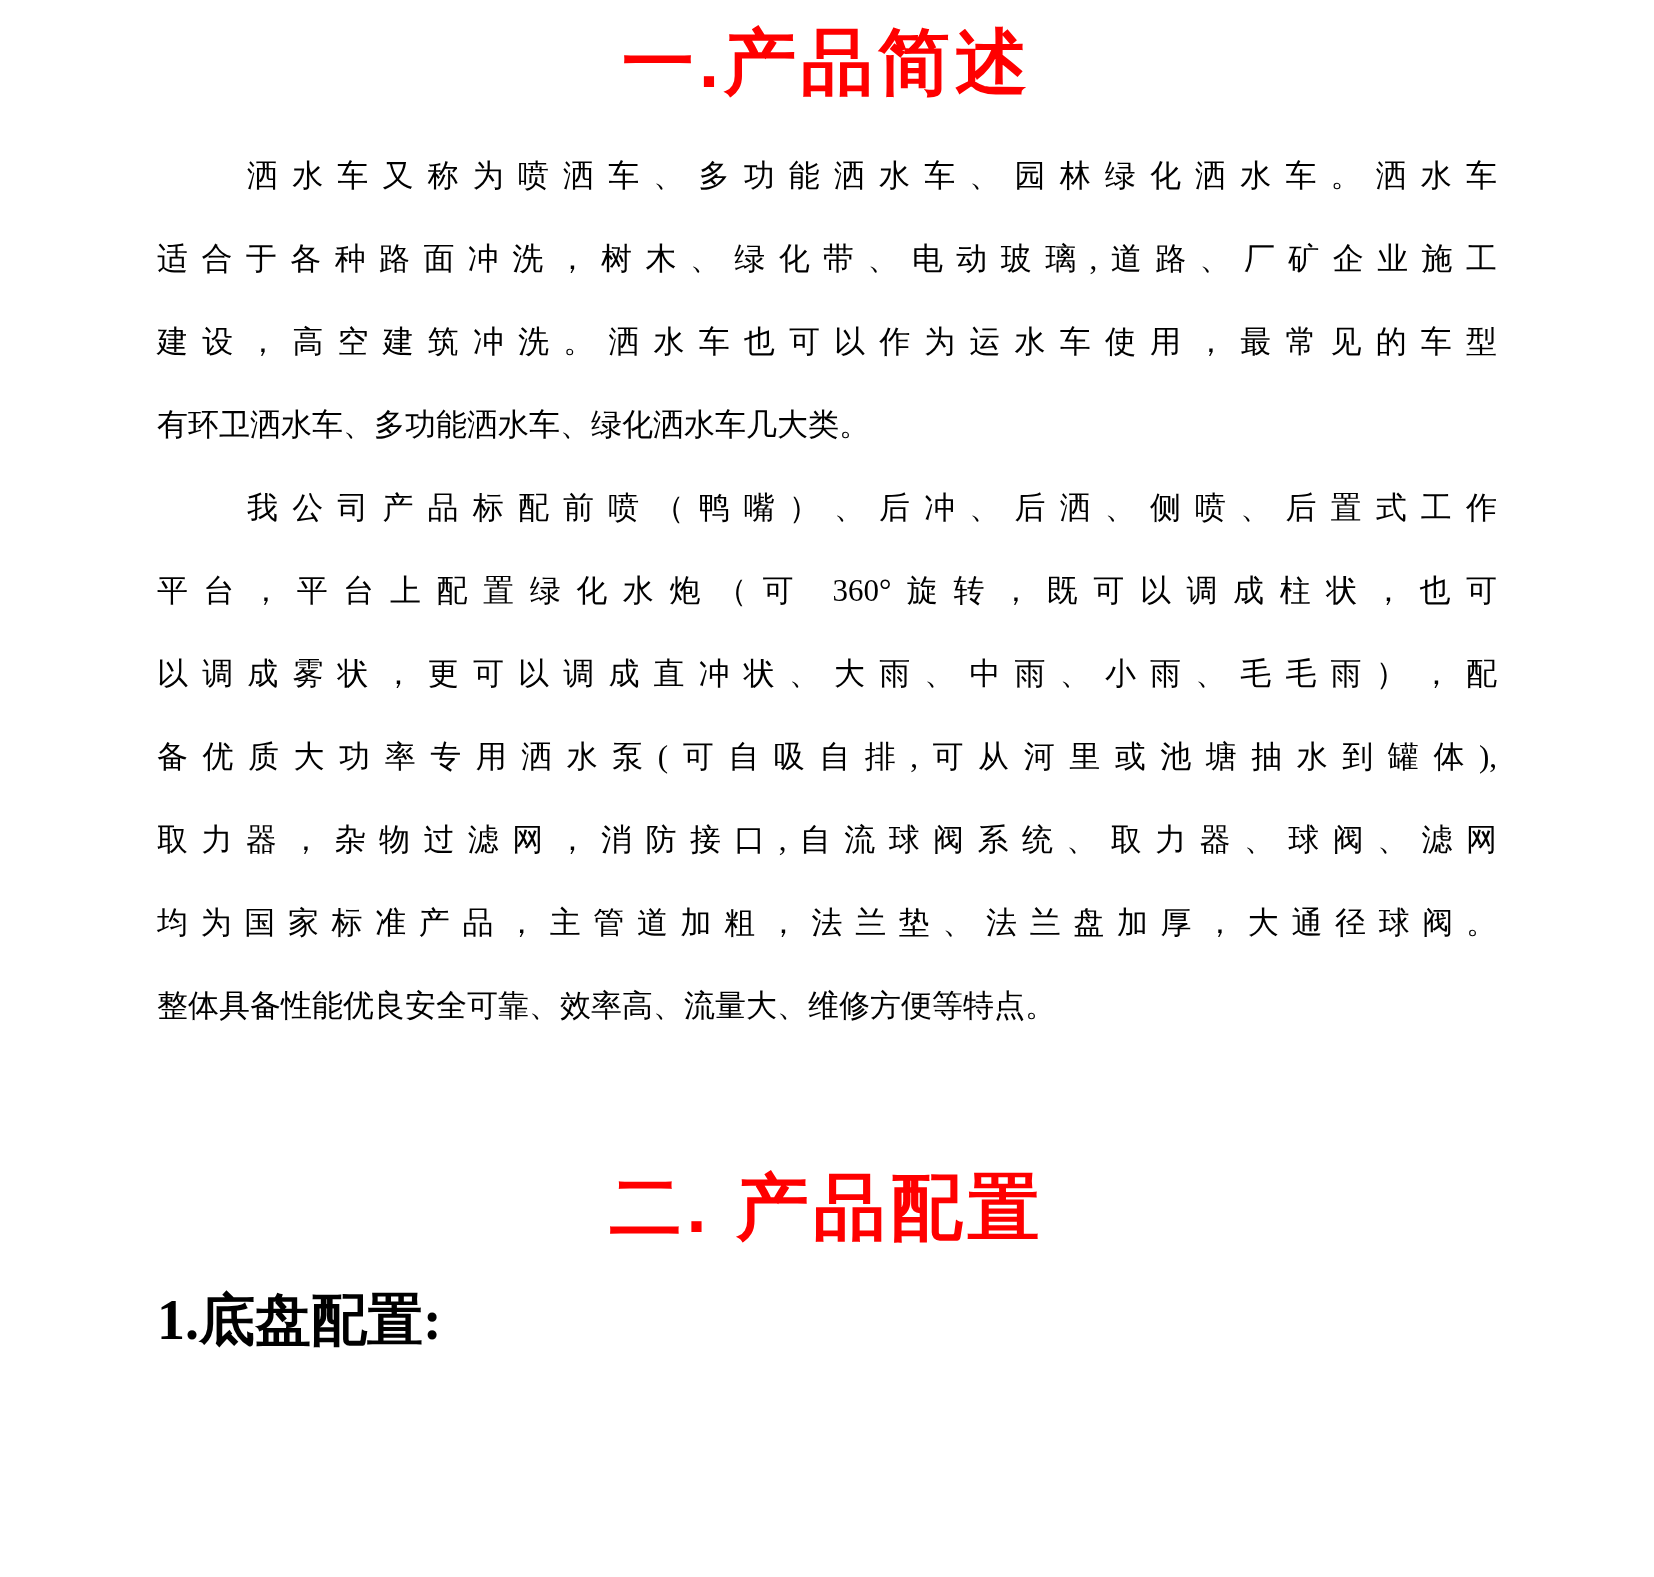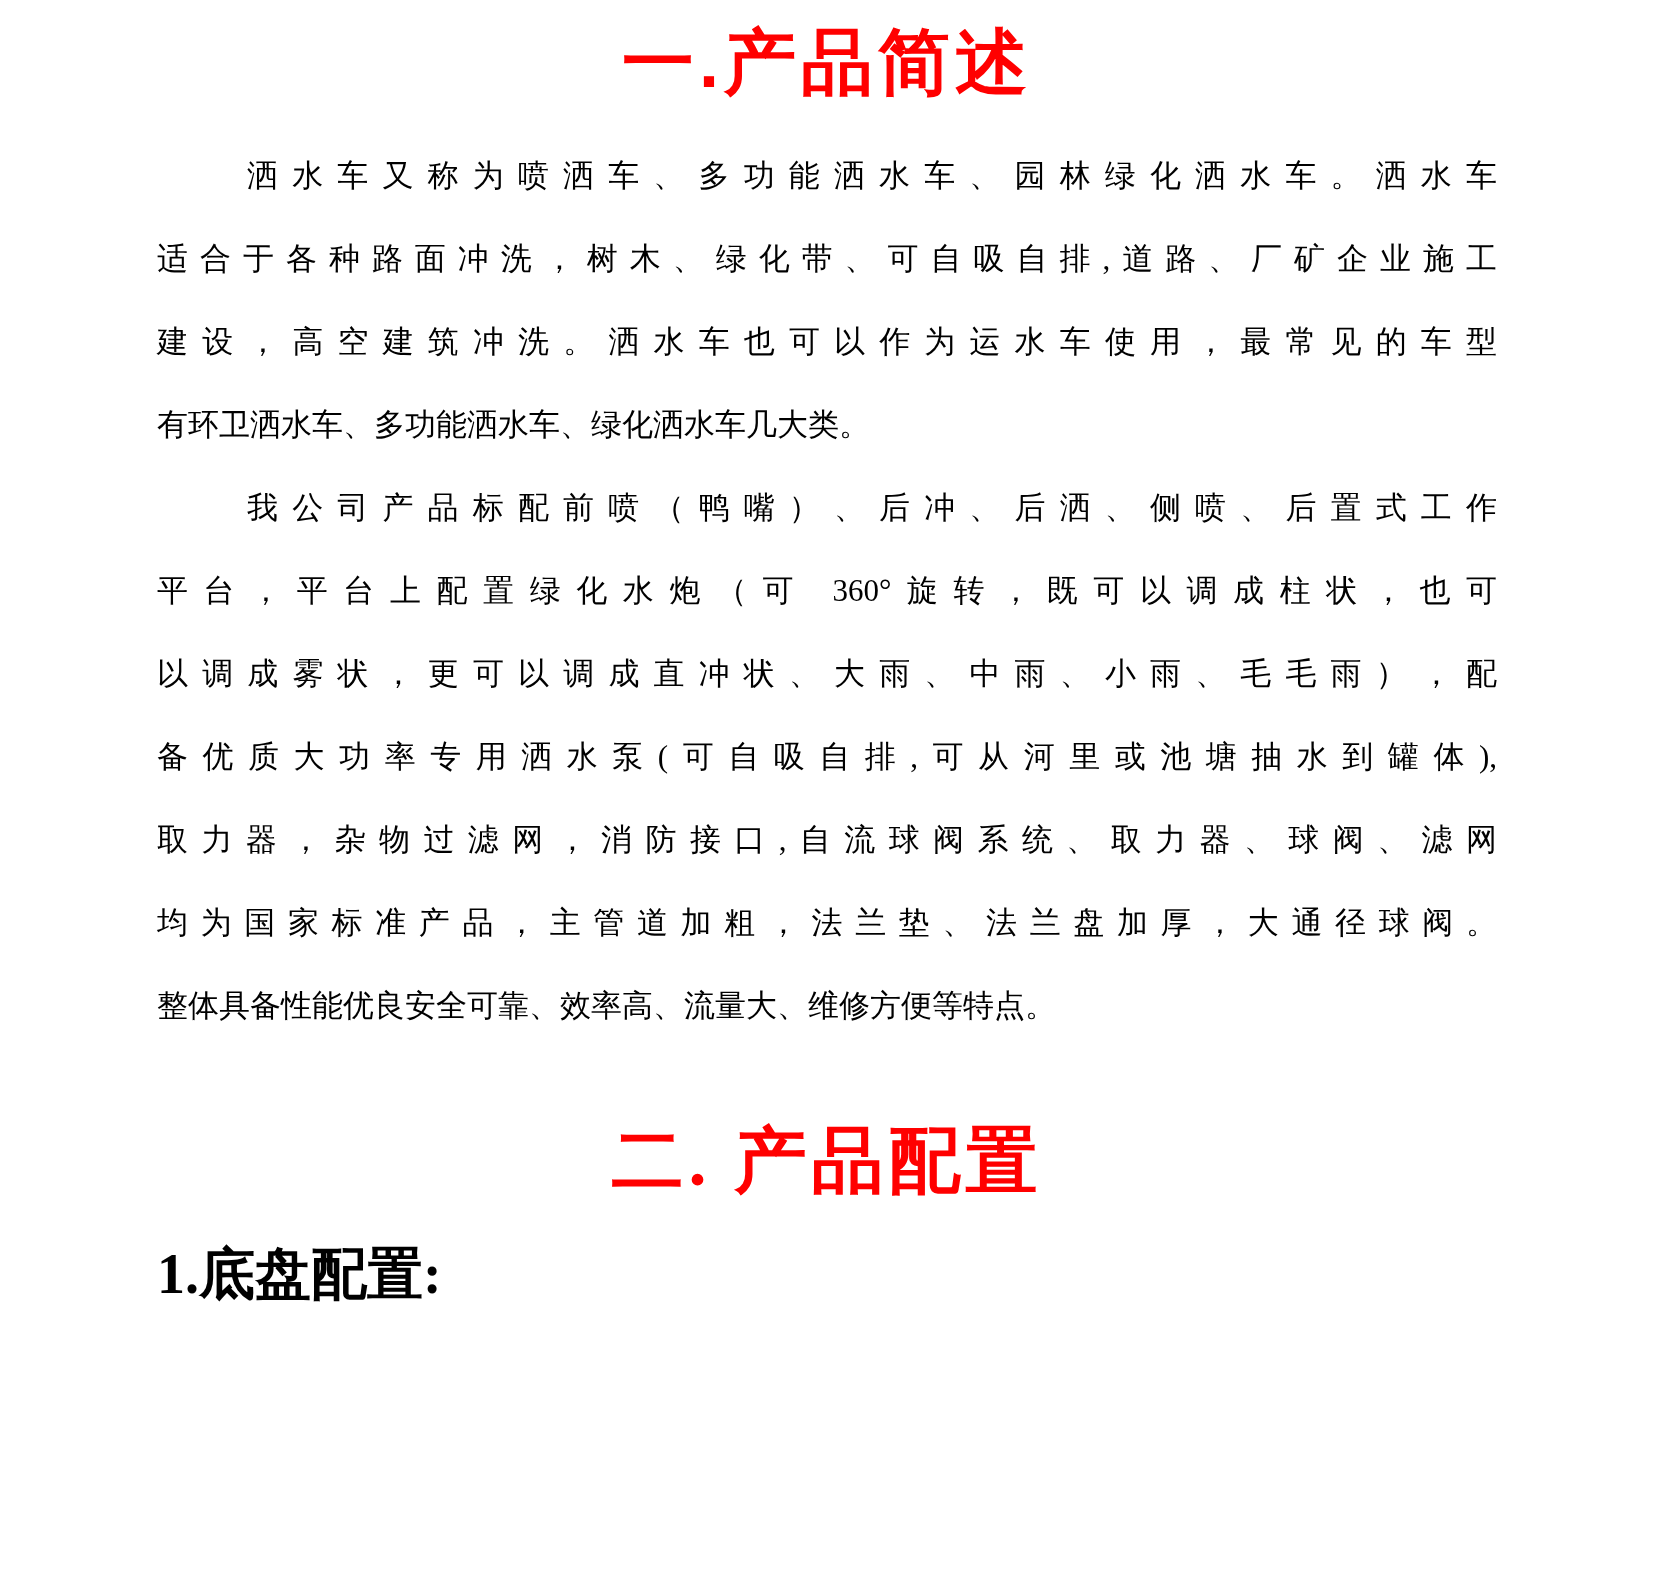--- a/index.html
+++ b/index.html
@@ -25,21 +25,21 @@
     margin:0;
     font-family:"Liberation Sans","DejaVu Sans",sans-serif;
     font-weight:900;
     font-size:72px;
     line-height:92px;
     letter-spacing:5px;
     text-align:center;
     color:var(--title-red);
     white-space:nowrap;
   }
-  .sec-title.second{margin-top:68px;font-family:Liberation Serif, serif;}
+  .sec-title.second{margin-top:114px;}
   .body-para{
     margin:0;
     font-size:31px;
     color:var(--text-black);
   }
   .body-para.first{margin-top:26px;}
   .body-para.chassis{margin-top:34px;}
   .line{
     height:83px;
     line-height:83px;
@@ -62,21 +62,21 @@
 </style>
 </head>
 <body>
 
 <div class="page">
 
   <h1 class="sec-title">一.产品简述</h1>
 
   <div class="body-para first">
       <div class="line first fill">洒水车又称为喷洒车、多功能洒水车、园林绿化洒水车。洒水车</div>
-      <div class="line fill">适合于各种路面冲洗，树木、绿化带、可自吸自排,道路、厂矿企业施工</div>
+      <div class="line fill">适合于各种路面冲洗，树木、绿化带、电动玻璃,道路、厂矿企业施工</div>
       <div class="line fill">建设，高空建筑冲洗。洒水车也可以作为运水车使用，最常见的车型</div>
       <div class="line last">有环卫洒水车、多功能洒水车、绿化洒水车几大类。</div>
     </div>
 
   <div class="body-para">
       <div class="line first fill">我公司产品标配前喷（鸭嘴）、后冲、后洒、侧喷、后置式工作</div>
       <div class="line fill">平台，平台上配置绿化水炮（可 360°旋转，既可以调成柱状，也可</div>
       <div class="line fill">以调成雾状，更可以调成直冲状、大雨、中雨、小雨、毛毛雨），配</div>
       <div class="line fill">备优质大功率专用洒水泵(可自吸自排,可从河里或池塘抽水到罐体),</div>
       <div class="line fill">取力器，杂物过滤网，消防接口,自流球阀系统、取力器、球阀、滤网</div>

